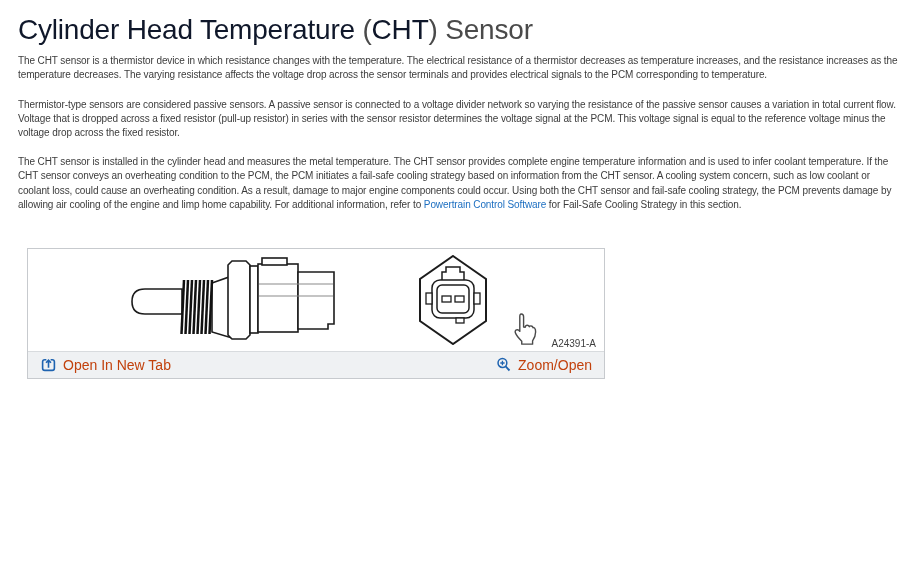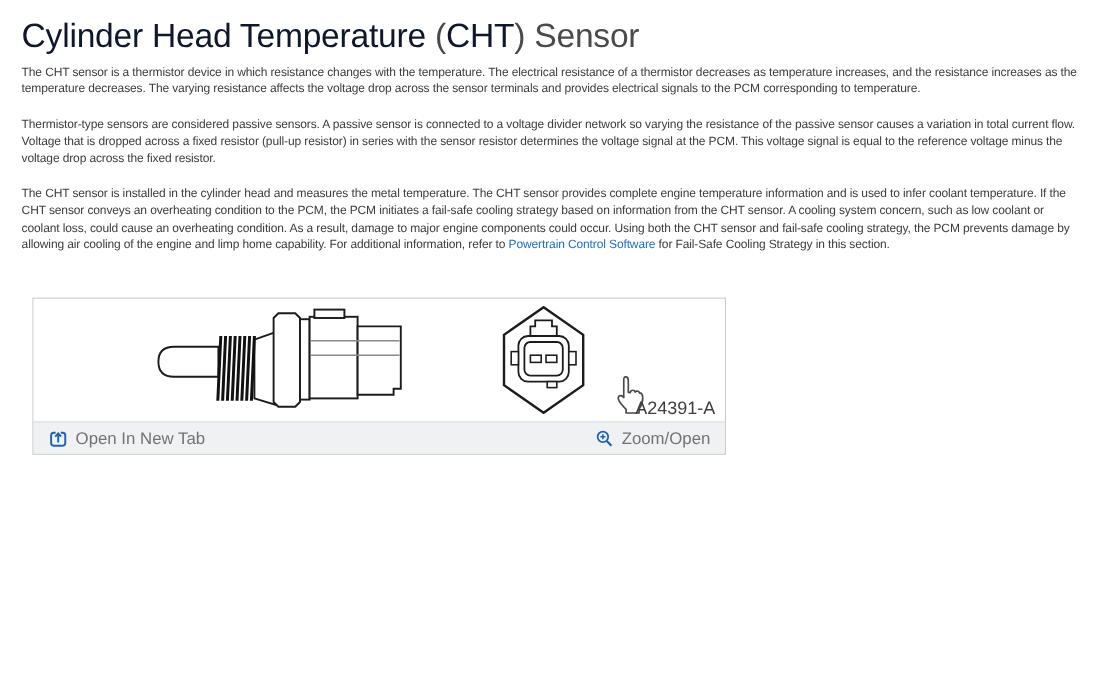--- a/index.html
+++ b/index.html
@@ -29,35 +29,35 @@
     background:#ffffff;
   }
   .canvas {
     position:relative;
     height:102px;
     background:#ffffff;
     cursor:pointer;
   }
   .fig-label {
     position:absolute; right:8px; bottom:2px;
-    font-size:15px; color:#3f3f3f; letter-spacing:0;
+    font-size:10px; color:#3f3f3f; letter-spacing:0;
   }
   .svg-abs { position:absolute; }
 
   figcaption.bar {
     display:flex; align-items:center; justify-content:space-between;
     height:27px;
     background:#eff1f3;
     border-top:1px solid #d8dbde;
     padding:0 12px 0 13px;
     font-size:14px;
   }
   .bar-link {
-    display:inline-flex; align-items:flex-end; gap:7px;
-    color:#737373; text-decoration:none; cursor:pointer;
+    display:inline-flex; align-items:center; gap:7px;
+    color:#c2410c; text-decoration:none; cursor:pointer;
   }
   .bar-link svg { flex:0 0 auto; }
 </style>
 </head>
 <body>
 
 <main class="doc">
 
   <h1 class="page-title"><span class="t-blue">Cylinder Head Temperature </span><span class="t-gray">(</span><span class="t-blue">CHT</span><span class="t-gray">) Sensor</span></h1>
 

